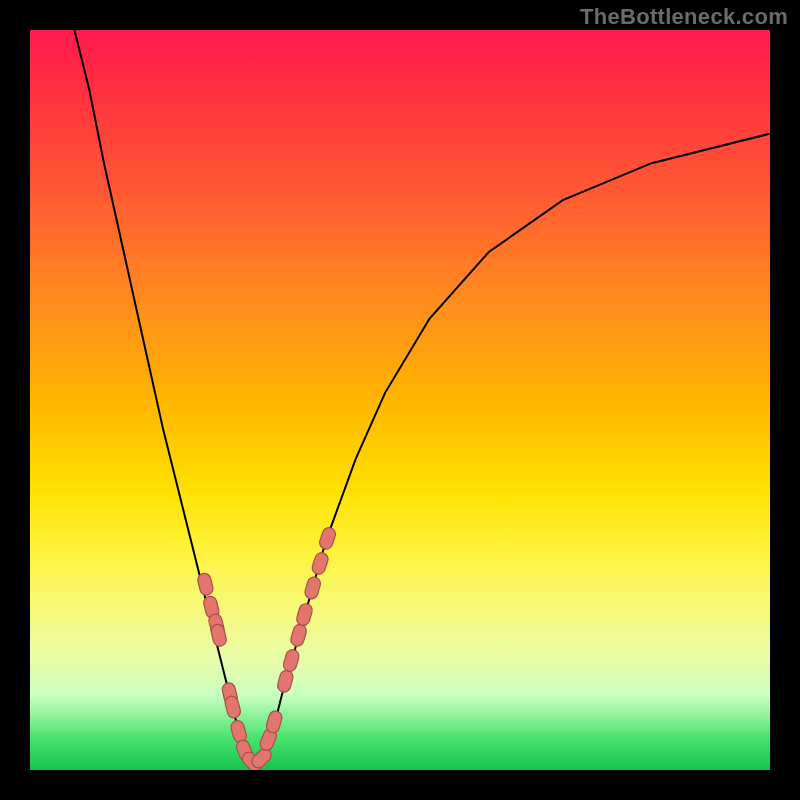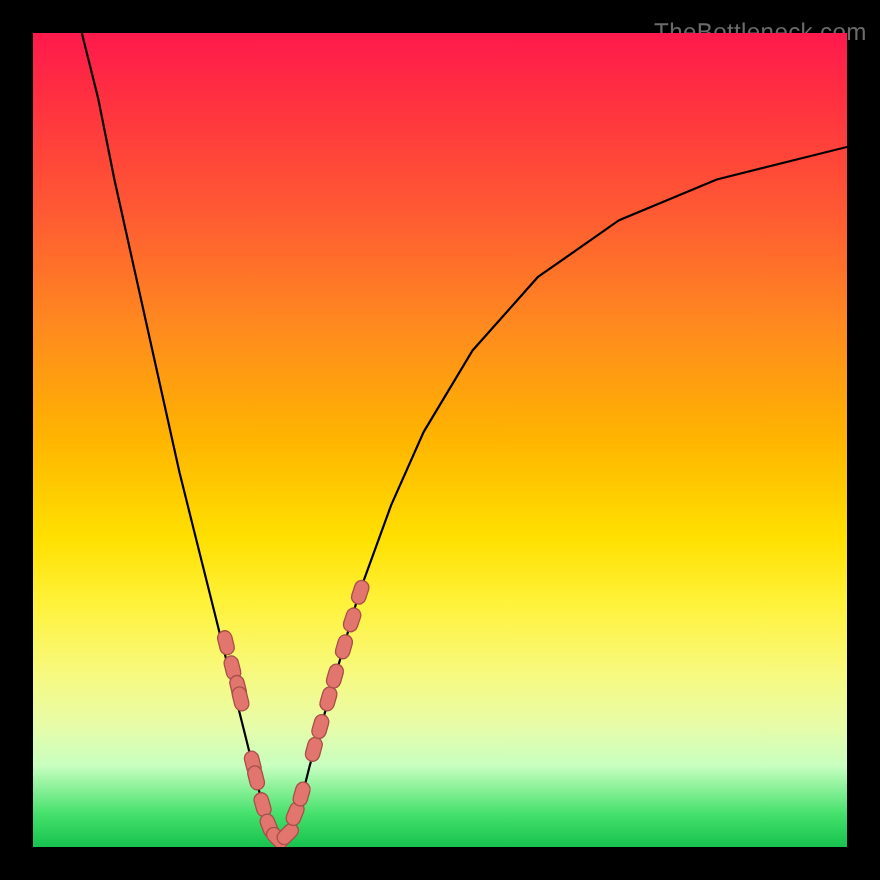--- a/index.html
+++ b/index.html
@@ -48,24 +48,23 @@
       #44e06b 96%,
       #17c24e 100%
     );
   }
   .watermark {
     position: absolute;
     top: 4px;
     right: 12px;
     color: #6b6b6b;
     font-size: 22px;
-    font-weight: 400;
+    font-weight: 700;
     letter-spacing: 0.3px;
     user-select: none;
-    margin-top: 12px;
   }
   svg.curve-layer {
     position: absolute;
     left: 0;
     top: 0;
     width: 740px;
     height: 740px;
   }
   .curve-path {
     fill: none;

